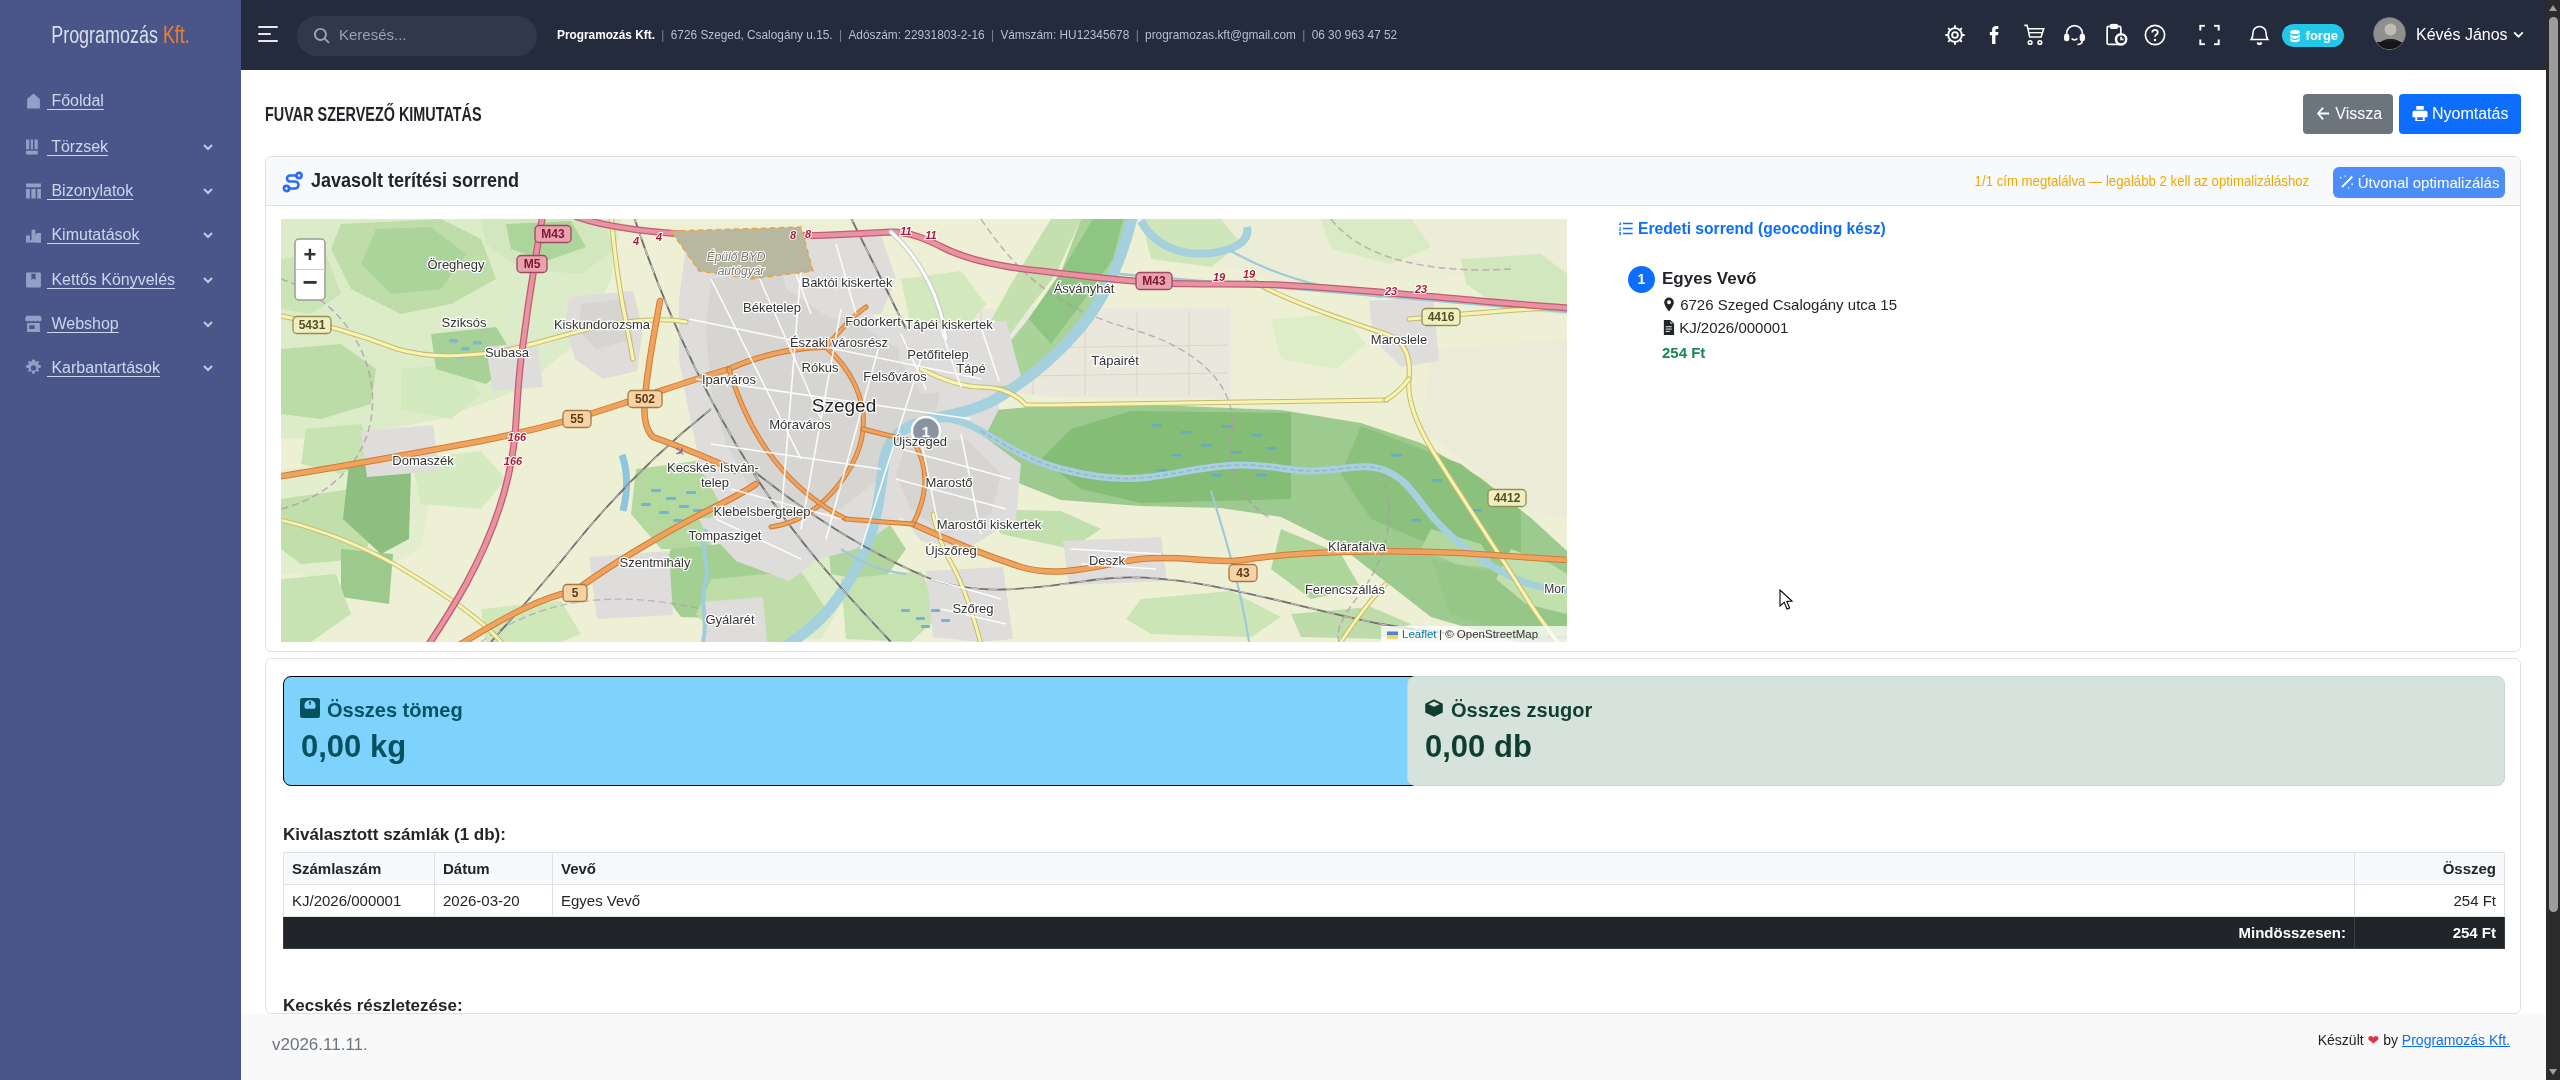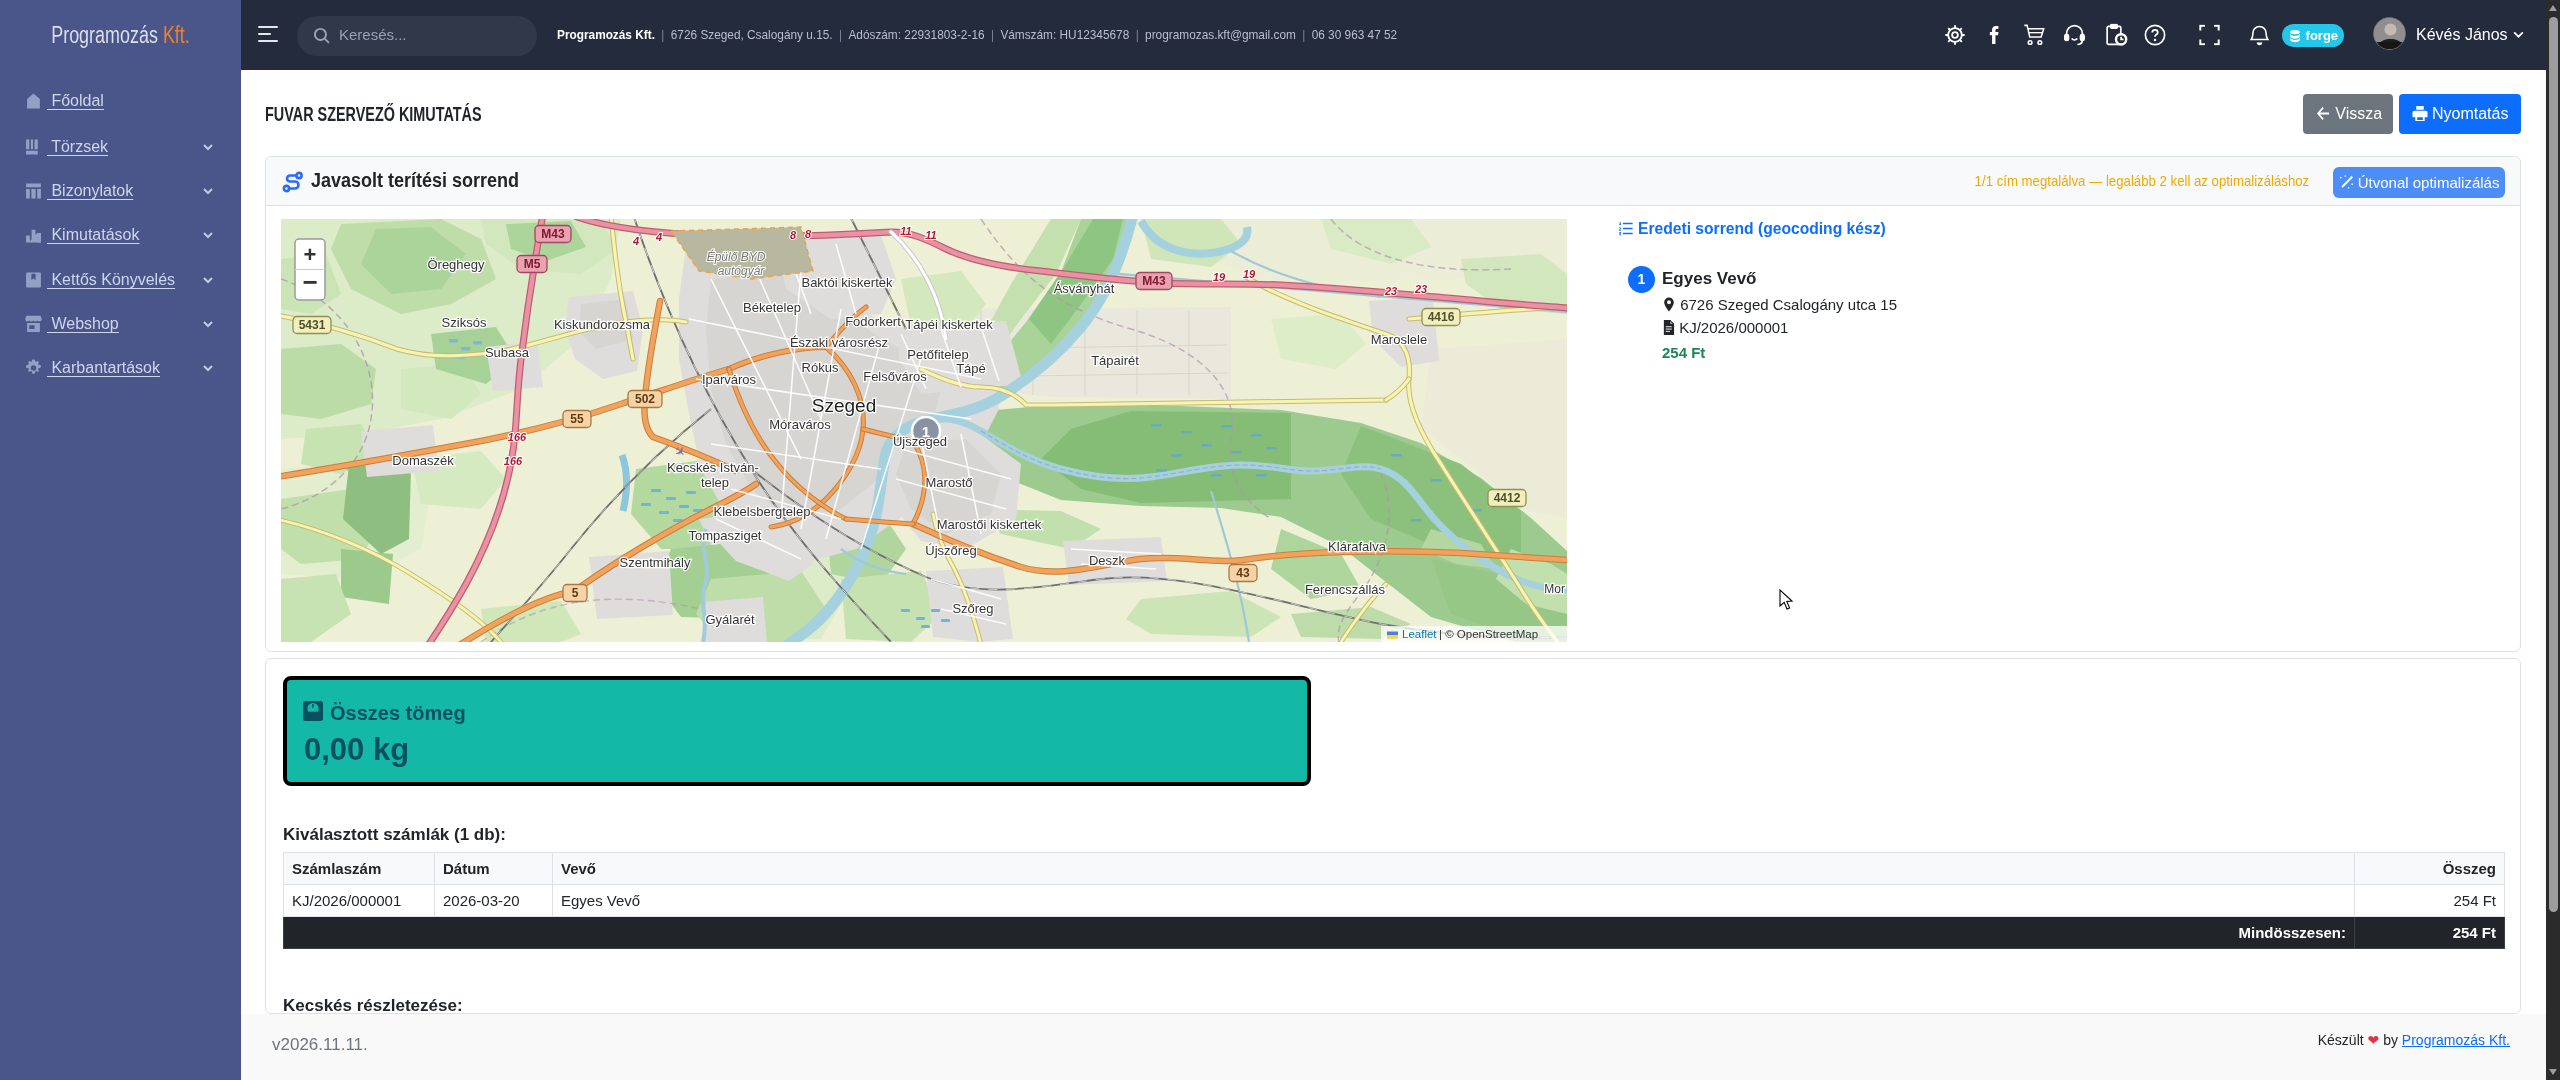--- a/index.html
+++ b/index.html
@@ -49,21 +49,21 @@
   #map { position:absolute; left:15px; top:62px; width:1286px; height:423px; background:#eef0d5; overflow:hidden; }
   #rpanel { position:absolute; left:1352px; top:62px; width:920px; height:420px; }
   #rpanel .rtitle { font-size:17px; font-weight:bold; color:#0d6efd; transform:scaleX(0.92); transform-origin:left; white-space:pre; }
   #rpanel .num { position:absolute; left:10px; top:47px; width:27px; height:27px; border-radius:50%; background:#0d6efd; color:#fff; font-size:14px; font-weight:bold; text-align:center; line-height:27px; }
   #rpanel .cname { position:absolute; left:44px; top:50px; font-size:17px; font-weight:bold; color:#212529; }
   #rpanel .addr { position:absolute; left:44px; top:77px; font-size:15px; color:#212529; }
   #rpanel .doc { position:absolute; left:44px; top:100px; font-size:15px; color:#212529; }
   #rpanel .price { position:absolute; left:44px; top:125px; font-size:15px; font-weight:bold; color:#198754; }
   #card2 { left:24px; top:588px; width:2256px; height:356px; }
   .statbox { position:absolute; top:17px; height:110px; border-radius:8px; }
-  #stat1 { left:17px; width:1028px; background:#14b8a6; border:4px solid #000000; color:#055160; }
+  #stat1 { left:17px; width:1282px; background:#7dd3fc; border:1px solid #000000; color:#055160; }
   #stat2 { left:1141px; width:1098px; background:#d6e3dc; border:1px solid #c4d8cf; color:#0f3e2e; }
   .statbox .slabel { position:absolute; left:43px; top:22px; font-size:20px; font-weight:bold; }
   .statbox .sval { position:absolute; left:17px; top:52px; font-size:31px; font-weight:bold; }
   .statbox .sic { position:absolute; left:16px; top:21px; width:20px; height:20px; }
   #seltitle { position:absolute; left:17px; top:166px; font-size:17px; font-weight:bold; color:#212529; }
   table.inv { position:absolute; left:17px; top:193px; width:2222px; border-collapse:collapse; font-size:15px; color:#212529; }
   table.inv th, table.inv td { border:1px solid #dee2e6; padding:7px 8px; text-align:left; font-weight:normal; }
   table.inv th { font-weight:bold; background:#f8f9fa; }
   table.inv .r { text-align:right; }
   table.inv tfoot td { background:#212529; color:#ffffff; font-weight:bold; border-color:#3a3f44; }
@@ -557,20 +557,27 @@
   </div>
 
   <div class="card" id="card2">
     <div class="statbox" id="stat1">
       <svg class="sic" viewBox="0 0 16 16" fill="#055160">
           <path d="M2 0h12a2 2 0 0 1 2 2v12a2 2 0 0 1-2 2H2a2 2 0 0 1-2-2V2a2 2 0 0 1 2-2zm6 1.5A4.5 4.5 0 0 0 3.5 6c0 .9.3 1.8.7 2.5h7.6c.4-.7.7-1.6.7-2.5A4.5 4.5 0 0 0 8 1.5zm0 1a.7.7 0 0 1 .7.7l-.3 2.1a.5.5 0 0 1-.9 0l-.3-2.1A.7.7 0 0 1 8 2.5z"></path>
         </svg>
       <div class="slabel">Összes tömeg</div>
       <div class="sval">0,00 kg</div>
     </div>
+    <div class="statbox" id="stat2">
+      <svg class="sic" viewBox="0 0 16 16" fill="#0f3e2e">
+          <path d="M1 4.5 8 1l7 3.5v7L8 15l-7-3.5zm7-1.7L3.5 5 8 7l4.5-2z"></path>
+        </svg>
+      <div class="slabel">Összes zsugor</div>
+      <div class="sval">0,00 db</div>
+    </div>
     <div id="seltitle">Kiválasztott számlák (1 db):</div>
     <table class="inv">
       <colgroup>
           <col style="width:151px">
           <col style="width:118px">
           <col style="width:1803px">
           <col style="width:150px">
         </colgroup>
       <thead>
           <tr>

